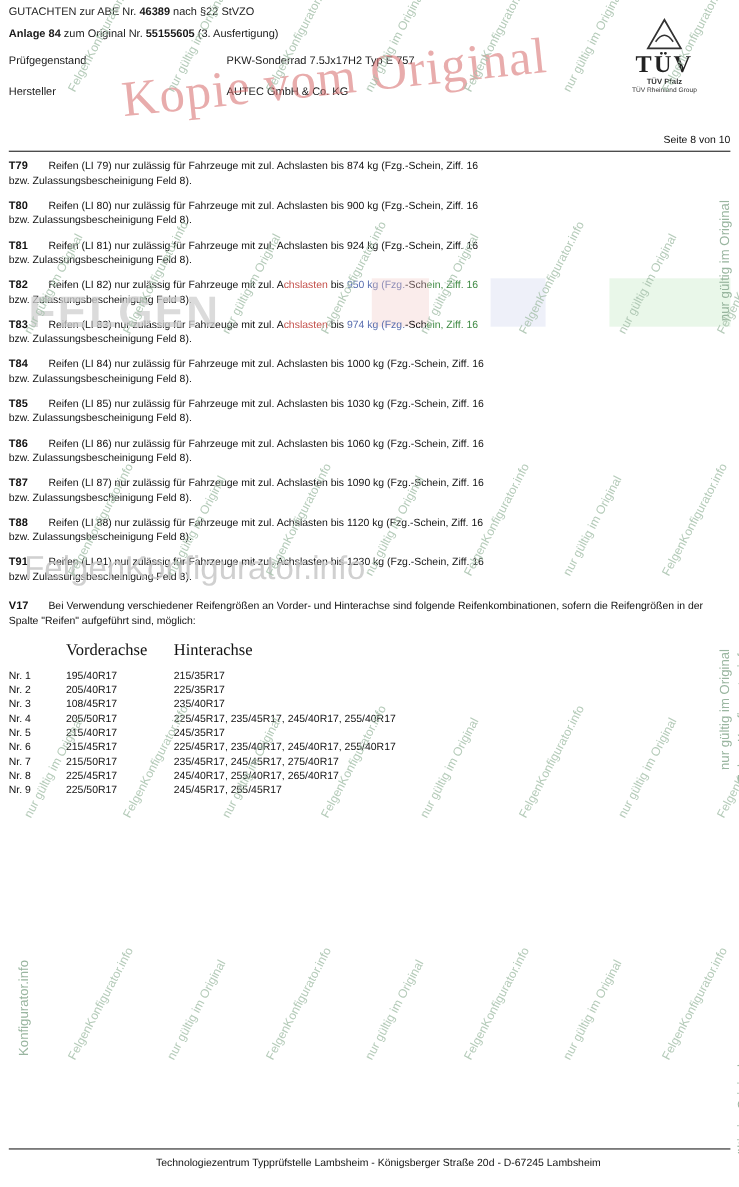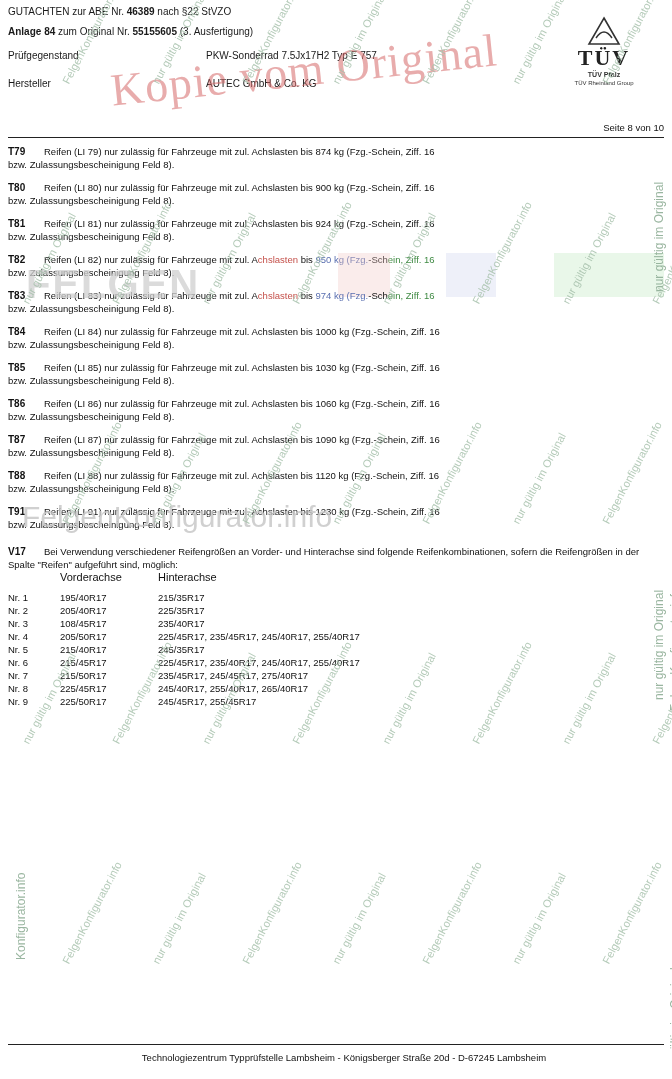--- a/index.html
+++ b/index.html
@@ -153,22 +153,24 @@
     line-height: 13px;
   }
   .v17 .code {
     display: inline-block;
     width: 36px;
     font-weight: bold;
     font-size: 10px;
     vertical-align: top;
   }
   .combo-head {
+    margin-top: 12px;
     margin-left: 52px;
-    font-size: 11px;
+    font-size: 15px;
+    font-family: Liberation Serif, serif;
   }
   .combo-head .c1 { display: inline-block; width: 98px; }
   .combo-table {
     margin-top: 8px;
     font-size: 9.5px;
     line-height: 13px;
   }
   .combo-row .r-nr { display: inline-block; width: 52px; }
   .combo-row .r-va { display: inline-block; width: 98px; }
   .combo-row .r-ha { display: inline-block; }

